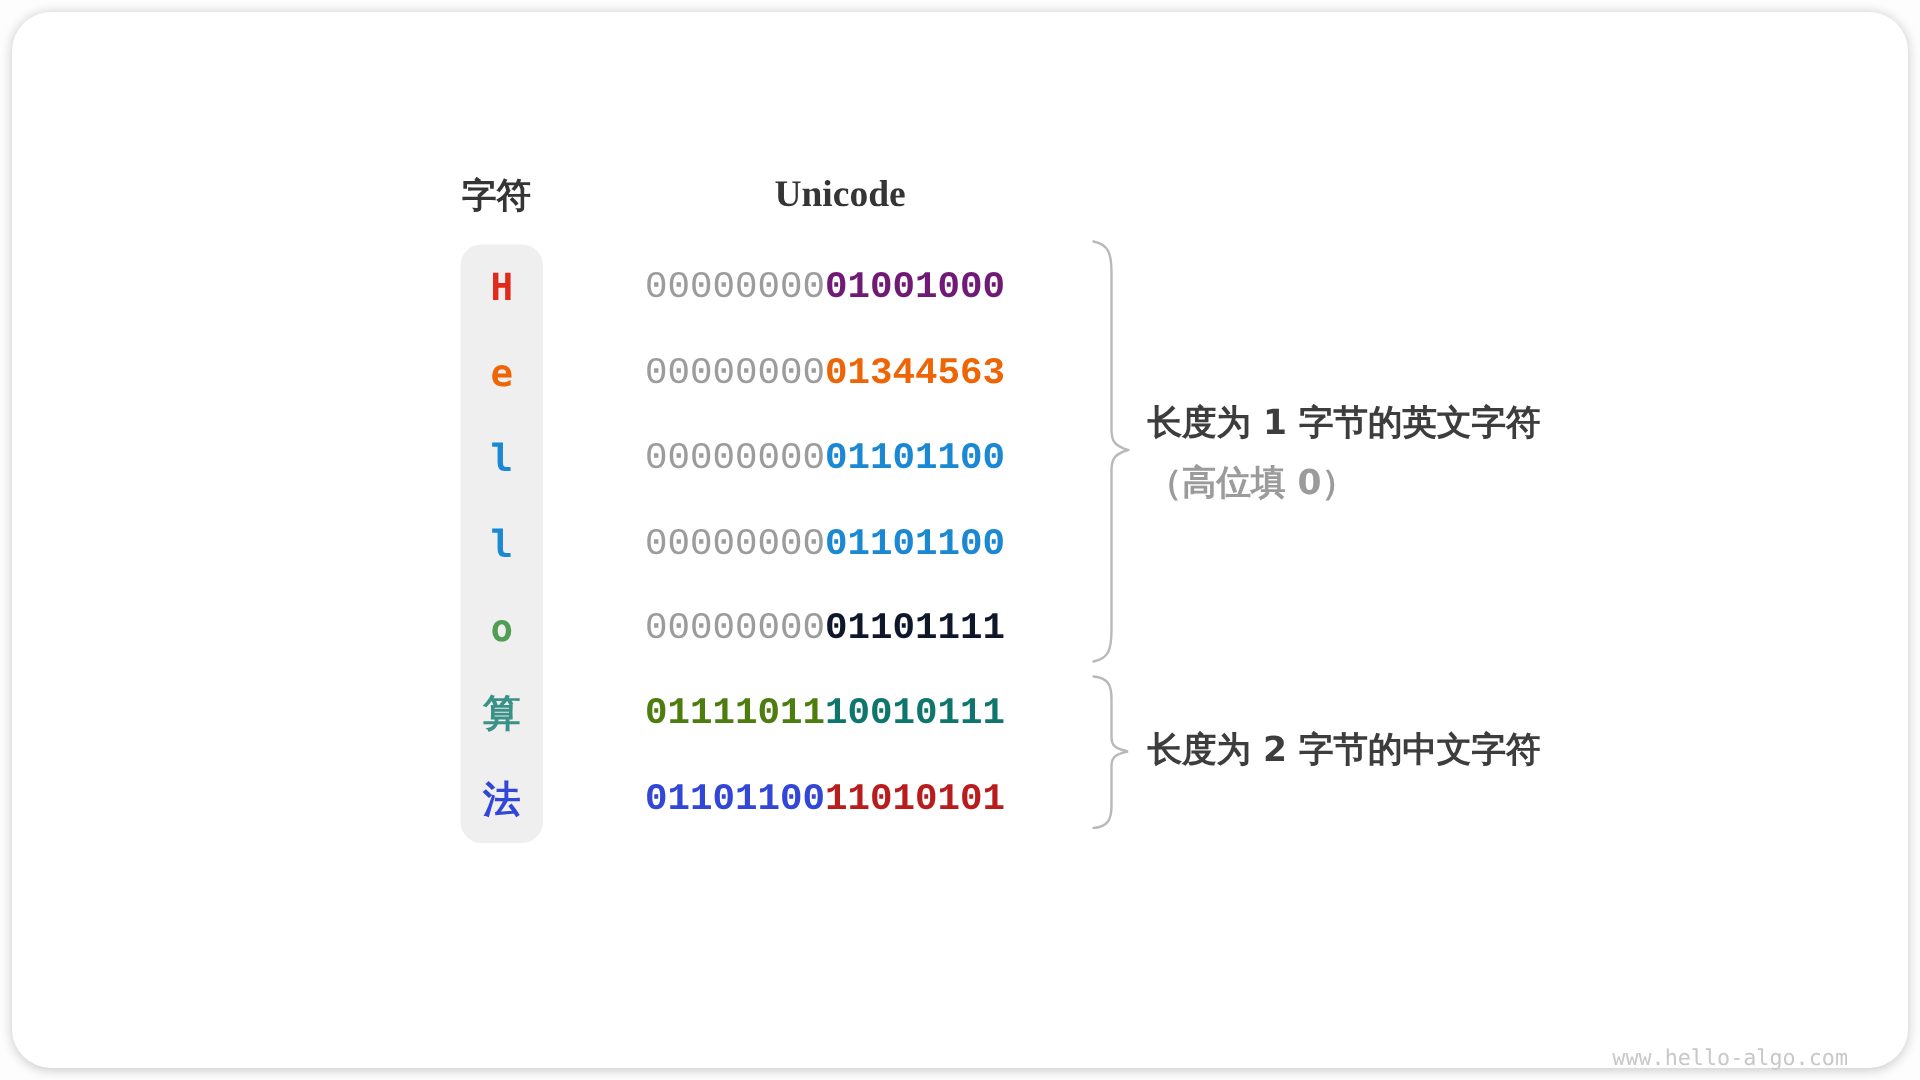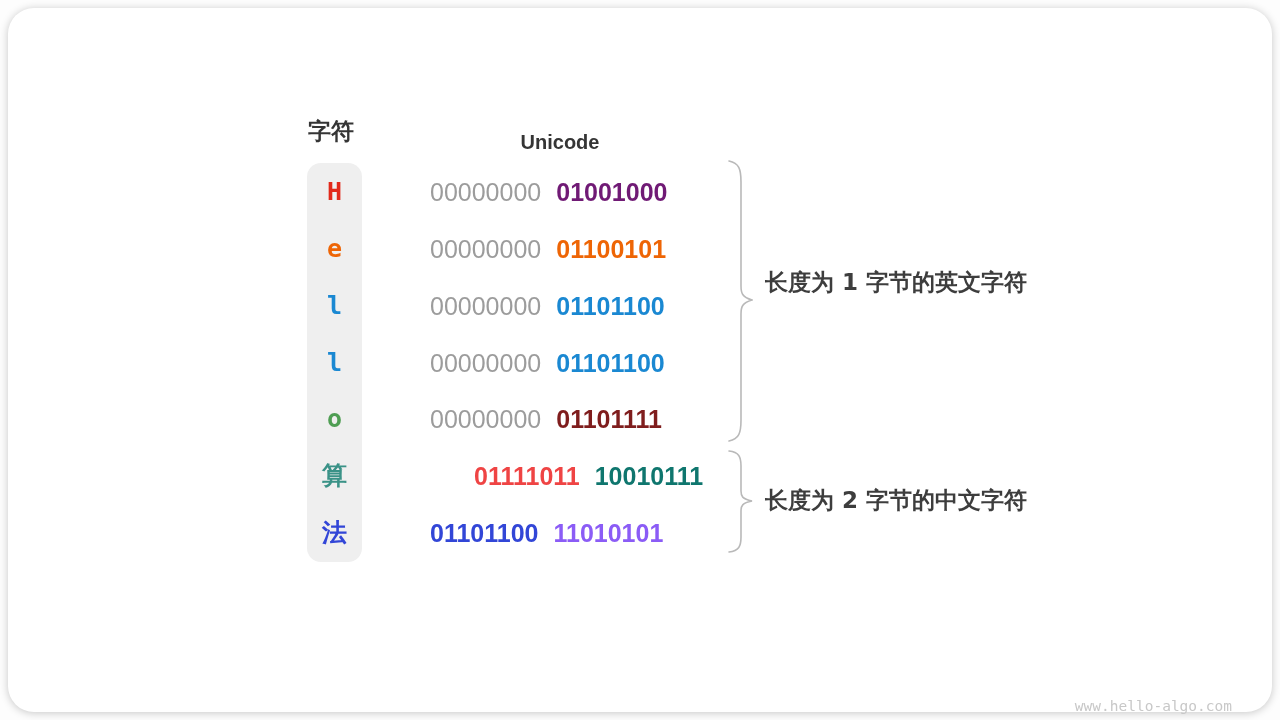--- a/index.html
+++ b/index.html
@@ -32,44 +32,43 @@
     color: #353535;
     font-weight: bold;
     text-align: center;
   }
   .hdr-char {
     left: 292px; top: 108px; width: 62px;
     font-size: 23px;
     font-family: "DejaVu Sans", sans-serif;
   }
   .hdr-unicode {
-    left: 424px; top: 119px; width: 256px;
-    font-size: 20px;
-    font-family: Liberation Sans, sans-serif;
+    left: 424px; top: 107px; width: 256px;
+    font-size: 25px;
+    font-family: Liberation Serif, serif;
   }
   .row {
     position: absolute;
     left: 299px;
     width: 420px; height: 30px;
     display: flex;
     align-items: center;
   }
   .char-cell {
     width: 55px;
     text-align: center;
     font-family: "DejaVu Sans Mono", monospace;
     font-size: 25px;
     font-weight: bold;
     line-height: 30px;
   }
   .bits {
     margin-left: 68px;
     display: flex;
-    gap: 15px;
-    font-family: Liberation Sans, sans-serif;
+    font-family: Liberation Mono, monospace;
     font-size: 25px;
     line-height: 30px;
     white-space: nowrap;
   }
   .byte-pad { font-weight: normal; }
   .byte-val { font-weight: bold; }
   .brace { position: absolute; }
   .anno {
     position: absolute;
     left: 757px;
@@ -105,72 +104,73 @@
           <span class="char-cell" style="color: rgb(226, 41, 26);">H</span>
           <span class="bits">
             <span class="byte-pad" style="color: rgb(156, 156, 156);">00000000</span>
             <span class="byte-val" style="color: #701a75;">01001000</span>
           </span>
         </div>
         <div class="row" style="top: 226px;">
           <span class="char-cell" style="color: rgb(238, 101, 5);">e</span>
           <span class="bits">
             <span class="byte-pad" style="color: rgb(156, 156, 156);">00000000</span>
-            <span class="byte-val" style="color: rgb(238, 101, 5);">01100101</span>
+            <span class="byte-val" style="color: rgb(238, 101, 5);">01344563</span>
           </span>
         </div>
         <div class="row" style="top: 283px;">
           <span class="char-cell" style="color: rgb(26, 136, 210);">l</span>
           <span class="bits">
             <span class="byte-pad" style="color: rgb(156, 156, 156);">00000000</span>
             <span class="byte-val" style="color: rgb(26, 136, 210);">01101100</span>
           </span>
         </div>
         <div class="row" style="top: 340px;">
           <span class="char-cell" style="color: rgb(26, 136, 210);">l</span>
           <span class="bits">
             <span class="byte-pad" style="color: rgb(156, 156, 156);">00000000</span>
             <span class="byte-val" style="color: rgb(26, 136, 210);">01101100</span>
           </span>
         </div>
         <div class="row" style="top: 396px;">
           <span class="char-cell" style="color: rgb(79, 158, 83);">o</span>
           <span class="bits">
             <span class="byte-pad" style="color: rgb(156, 156, 156);">00000000</span>
-            <span class="byte-val" style="color: #7f1d1d;">01101111</span>
+            <span class="byte-val" style="color: #0f172a;">01101111</span>
           </span>
         </div>
         <div class="row" style="top: 453px;">
           <span class="char-cell" style="color: rgb(58, 146, 135);">算</span>
           <span class="bits">
-            <span class="byte-val" style="color: #ef4444; margin-left: 44px;">01111011</span>
+            <span class="byte-val" style="color: #4d7c0f;">01111011</span>
             <span class="byte-val" style="color: #0f766e;">10010111</span>
           </span>
         </div>
         <div class="row" style="top: 510px;">
           <span class="char-cell" style="color: rgb(50, 70, 215);">法</span>
           <span class="bits">
             <span class="byte-val" style="color: rgb(50, 70, 215);">01101100</span>
-            <span class="byte-val" style="color: #8b5cf6;">11010101</span>
+            <span class="byte-val" style="color: #b91c1c;">11010101</span>
           </span>
         </div>
       </div>
 
     <svg class="brace" style="left:719px; top:152px;" width="26" height="282" viewBox="0 0 26 282">
       <path d="M 2 1 C 12 3, 14 9, 14 22 L 14 126 C 14 133, 15 137, 25 140
                C 15 143, 14 147, 14 154 L 14 260 C 14 273, 12 279, 2 281" fill="none" stroke="#b9b9b9" stroke-width="1.6" stroke-linecap="round"></path>
     </svg>
 
     <svg class="brace" style="left:719px; top:442px;" width="26" height="103" viewBox="0 0 26 103">
       <path d="M 2 1 C 12 2, 14 7, 14 16 L 14 41 C 14 46, 15 49, 25 51
                C 15 53, 14 56, 14 61 L 14 87 C 14 96, 12 101, 2 102" fill="none" stroke="#b9b9b9" stroke-width="1.6" stroke-linecap="round"></path>
     </svg>
 
     <div class="anno" style="top:258px;">
       <div class="anno-line">长度为 1 字节的英文字符</div>
+      <div class="anno-sub">（高位填 0）</div>
     </div>
 
     <div class="anno" style="top:476px;">
       <div class="anno-line">长度为 2 字节的中文字符</div>
     </div>
 
     <div class="watermark">www.hello-algo.com</div>
 
   </div>
 </div>

